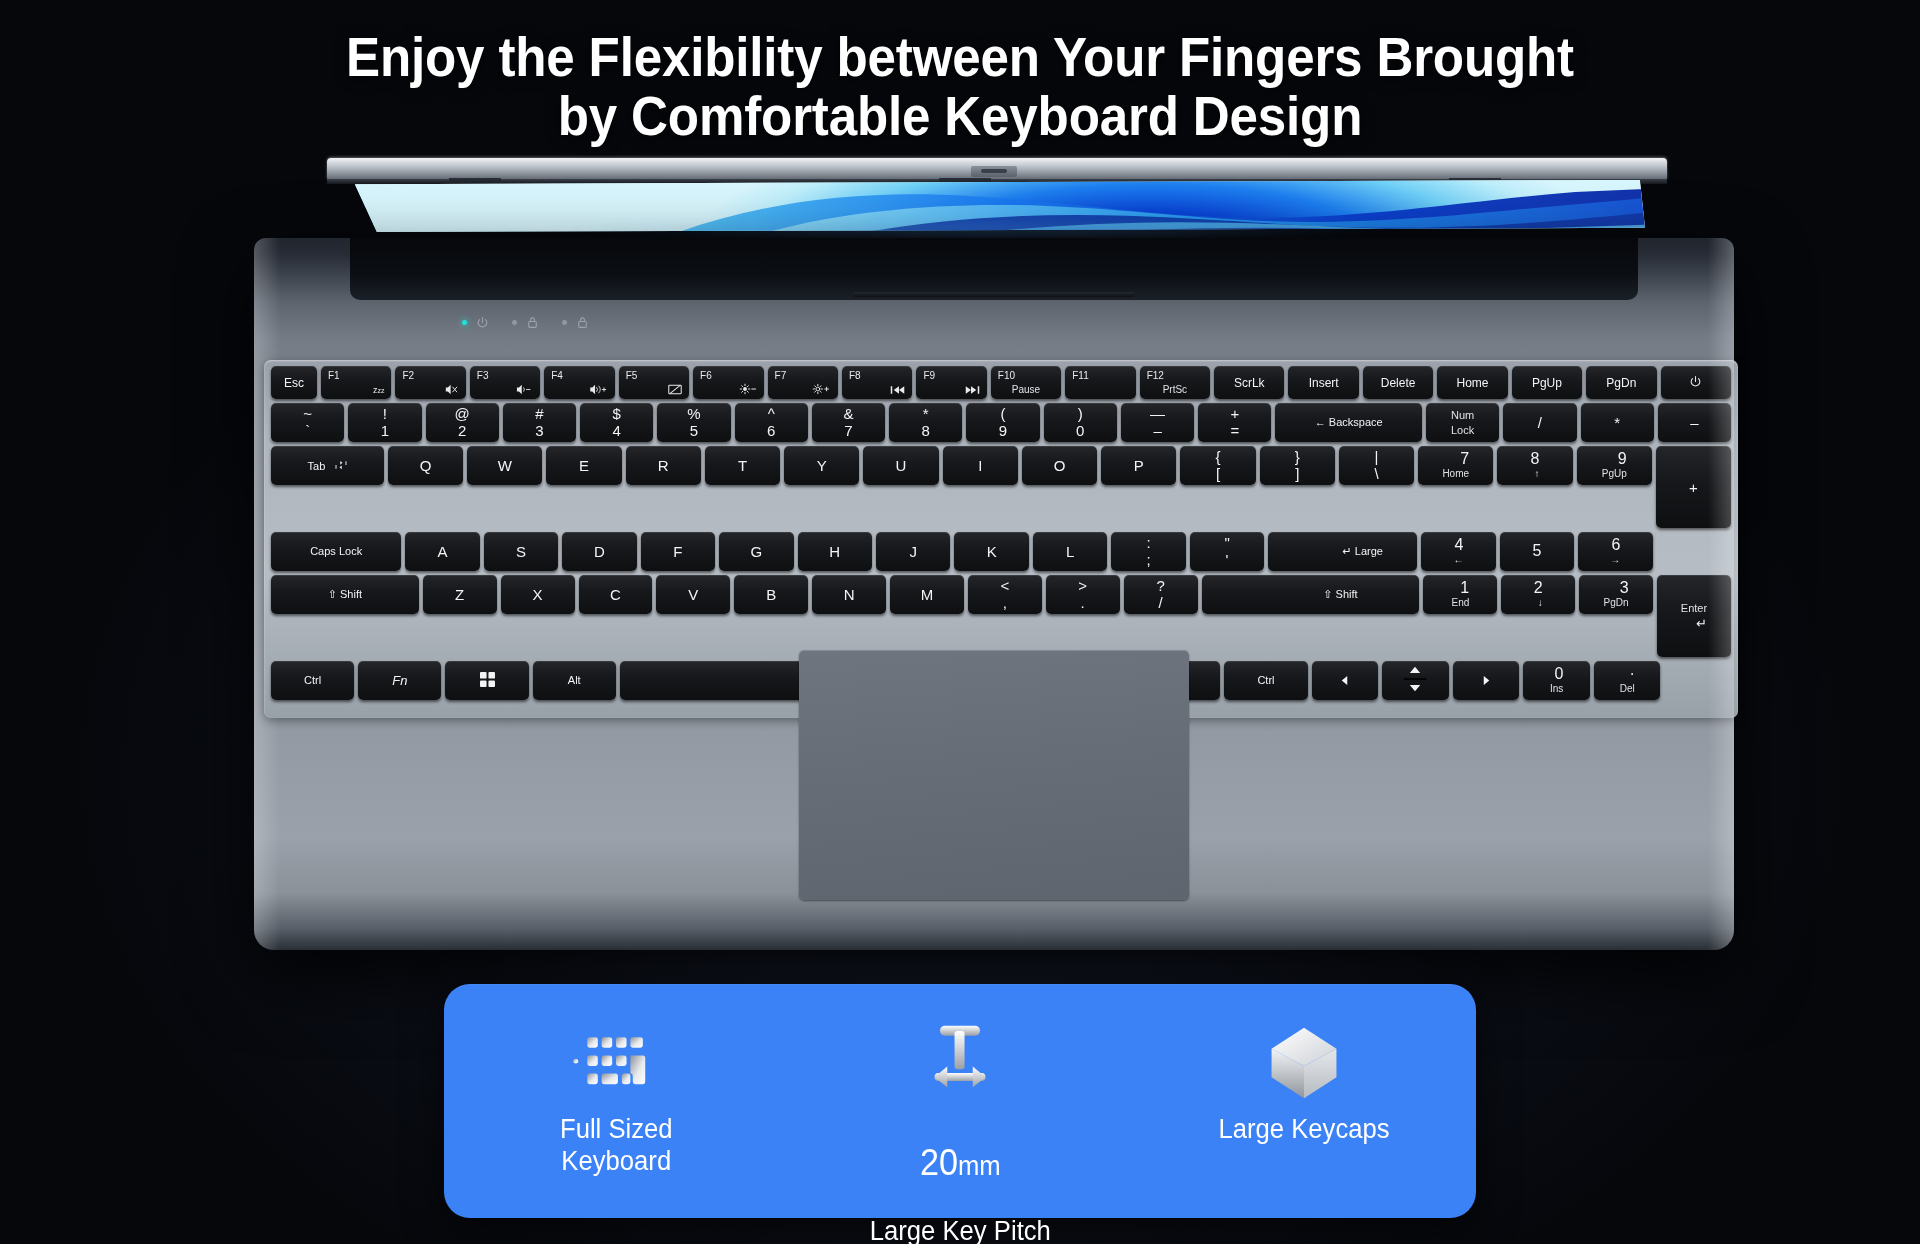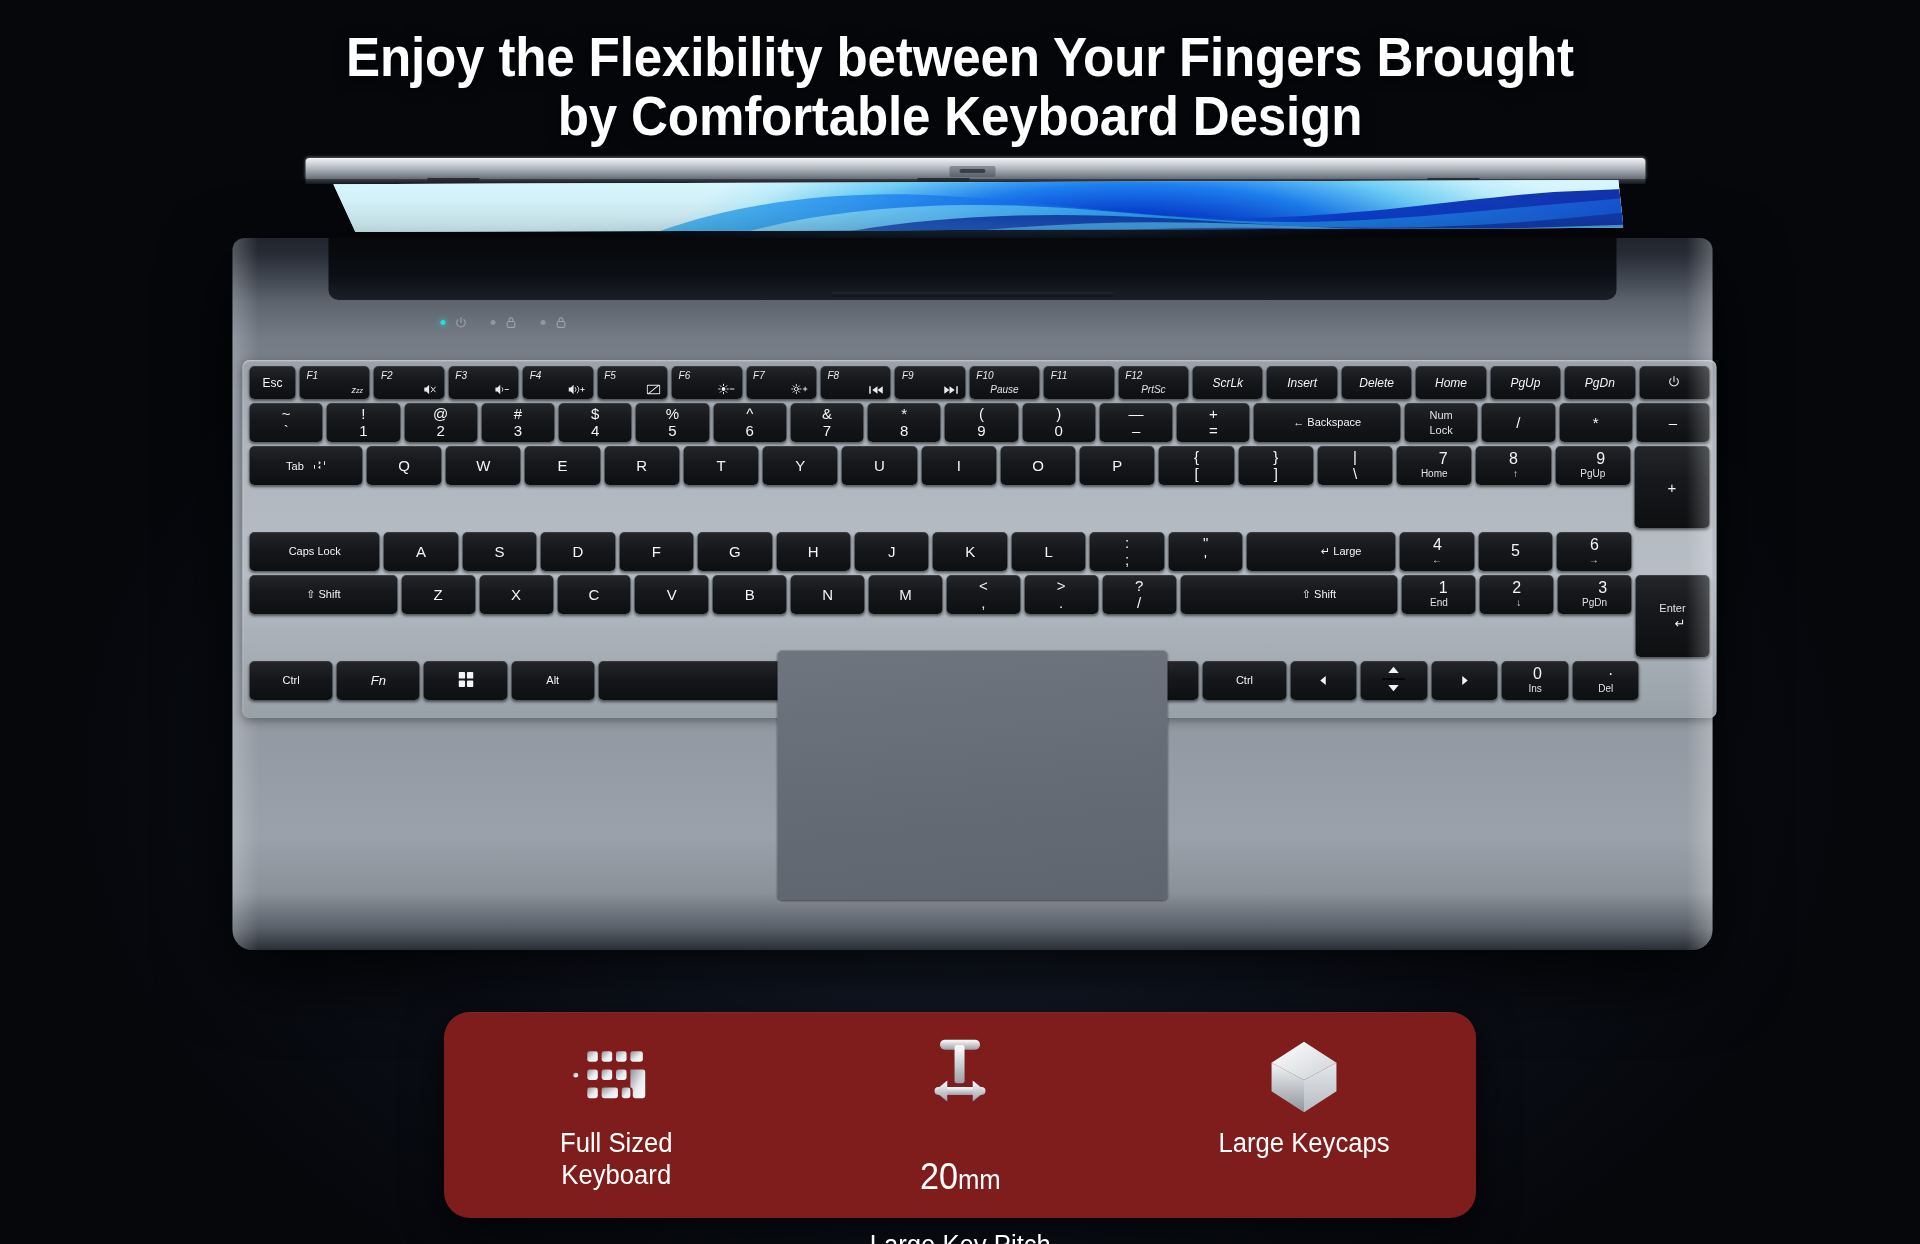--- a/index.html
+++ b/index.html
@@ -16,21 +16,21 @@
   .headline{
     position:absolute;left:0;right:0;top:28px;text-align:center;
     color:#fff;font-weight:700;font-size:55px;line-height:1.07;
     letter-spacing:-0.2px;transform:scaleX(0.93);transform-origin:50% 0;
     text-shadow:0 2px 14px rgba(0,0,0,.8);
     white-space:pre-line;
   }
 
   
   .laptop{position:absolute;left:50%;top:150px;transform:translateX(-50%);
-          width:1412px;height:800px;padding-left:43px;}
+          width:1412px;height:800px;}
 
   
   .lid{position:absolute;left:45px;top:0;width:1390px;height:80px;}
   .lid-top{
     position:absolute;left:28px;right:22px;top:8px;height:22px;border-radius:4px 4px 2px 2px;
     background:linear-gradient(180deg,#f1f3f5 0%,#c7ccd3 32%,#8e959e 70%,#5d646d 100%);
     box-shadow:0 -1px 3px rgba(255,255,255,.35);
   }
   .lid-top::after{
     content:"";position:absolute;left:0;right:0;bottom:-4px;height:5px;
@@ -129,43 +129,43 @@
   .stack .up{font-size:15px;}
   .stack .lo{font-size:15px;}
   .stack2{display:flex;flex-direction:column;align-items:flex-end;justify-content:center;}
   .stack2 .big{font-size:16px;line-height:1.05;}
   .stack2 .sub{font-size:10px;color:#dfe2e5;line-height:1.3;}
   .side{font-size:11px;}
   .ctr-s{font-size:11px;}
   .ital{font-style:italic;font-size:13px;}
 
   .k-esc{flex:0 0 46px;}
-  .f-key{flex:1 1 0;font-style:italic;}
+  .f-key{flex:1 1 0;}
   .k-wide-1p25{flex:1.25 1 0;}
   .k-wide-1p5{flex:1.5 1 0;}
   .k-wide-1p75{flex:1.75 1 0;}
   .k-wide-2{flex:2 1 0;}
   .k-space{flex:6.4 1 0;}
   .k-num{flex:1 1 0;}
 
   .tall{height:82px;}
 
   
   .trackpad{
     position:absolute;left:50%;transform:translateX(-50%);top:412px;
     width:390px;height:250px;border-radius:5px;
     background:linear-gradient(175deg,#6e757f 0%,#666d77 45%,#5e656f 100%);
     box-shadow:inset 0 1px 0 rgba(255,255,255,.18), 0 1px 2px rgba(0,0,0,.45);
   }
 
   
   .features{
     position:absolute;left:50%;transform:translateX(-50%);bottom:26px;
-    width:1032px;height:206px;border-radius:26px;
-    background:#7f1d1d;display:flex;align-items:center;justify-content:space-around;
+    width:1032px;height:234px;border-radius:26px;
+    background:#3b82f6;display:flex;align-items:center;justify-content:space-around;
     box-shadow:0 10px 40px rgba(0,0,0,.7), inset 0 1px 0 rgba(255,255,255,.05);
   }
   .feat{display:flex;flex-direction:column;align-items:center;justify-content:flex-start;
         width:300px;height:158px;}
   .feat-ico{height:84px;display:flex;align-items:center;justify-content:center;}
   .feat-txt{margin-top:8px;text-align:center;color:#fff;font-size:27px;line-height:1.18;
             transform:scaleX(0.95);white-space:pre-line;}
   .feat-txt .big-num{font-size:36px;font-weight:400;}
 </style>
 </head>

